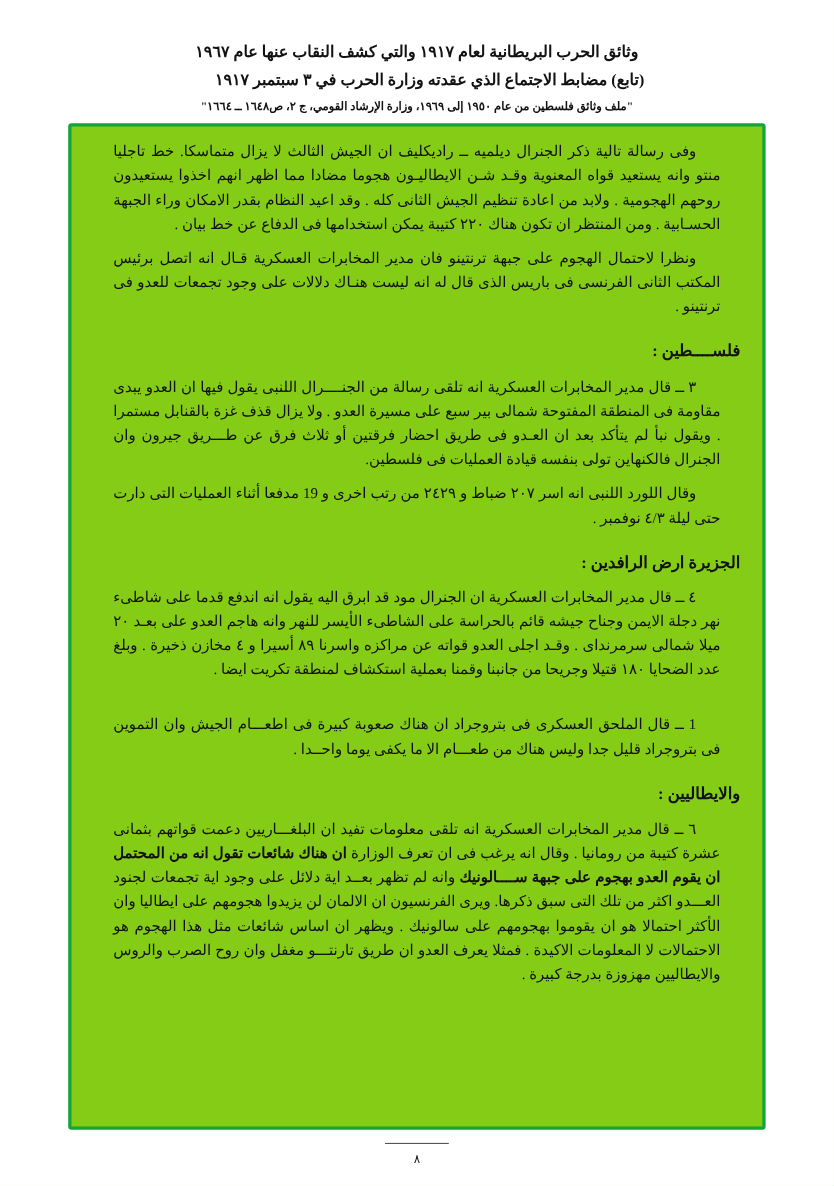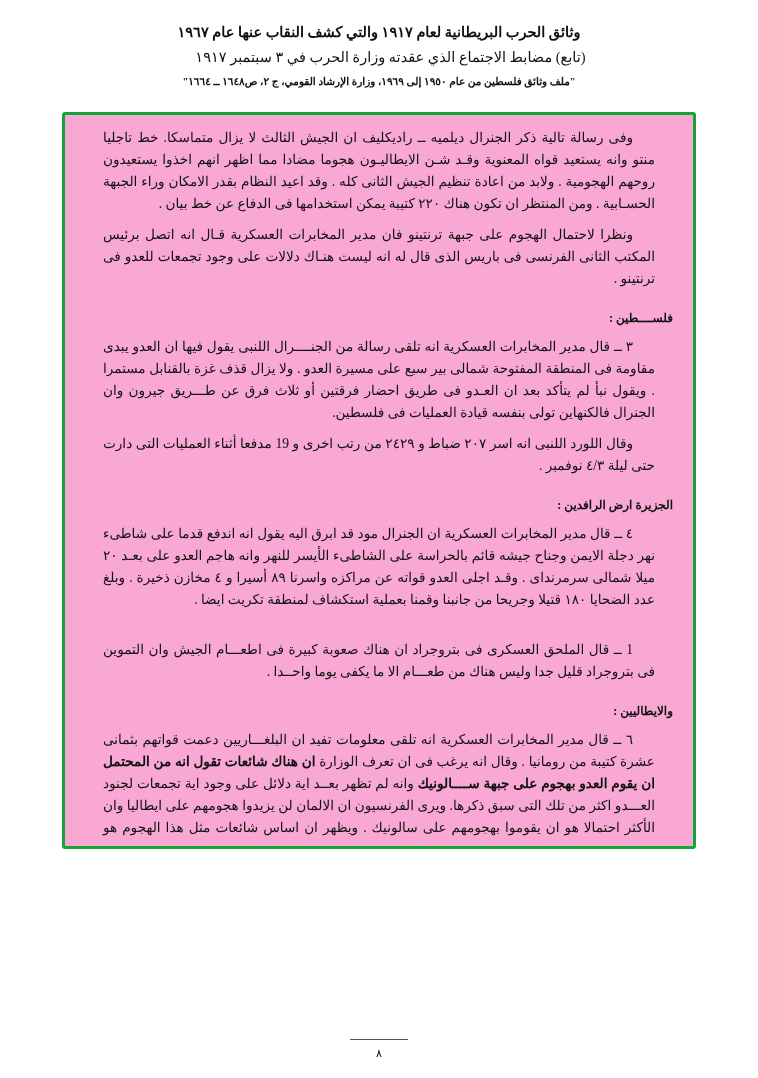--- a/index.html
+++ b/index.html
@@ -23,43 +23,44 @@
   }
   .header {
     text-align: center;
     padding-top: 22px;
   }
   .header .line1 {
     font-size: 14.5px;
     font-weight: bold;
     letter-spacing: 0px;
     line-height: 1.5;
+    margin-top: 16px;
   }
   .header .line2 {
     font-size: 14.5px;
-    font-weight: normal;
+    font-weight: bold;
     line-height: 1.9;
     padding-left: 23px;
   }
   .header .line3 {
     font-size: 10.5px;
     font-weight: bold;
     line-height: 2.1;
     direction: rtl;
   }
   .framebox {
     position: absolute;
     top: 112px;
     right: 62px;
     left: 62px;
-    height: 737px;
+    height: 915px;
     border: 3px solid #13a538;
     border-radius: 3px;
     box-sizing: border-box;
-    background: #f9a8d4;
+    background: #84cc16;
   }
   .content {
     position: absolute;
     top: 12px;
     right: 16px;
     left: 16px;
     bottom: 10px;
     overflow: hidden;
   }
   p.para {
@@ -71,21 +72,21 @@
     letter-spacing: 0.1px;
     padding: 0 22px 0 22px;
   }
   p.para.indent {
     text-indent: 22px;
   }
   .spacer-s { height: 9px; }
   .spacer-l { height: 19px; }
   h2.section {
     margin: 0;
-    font-size: 12px;
+    font-size: 15px;
     font-weight: bold;
     padding: 0 4px;
     line-height: 1.5;
     letter-spacing: 0.4px;
   }
   .bold-run { font-weight: bold; }
   .footer-num {
     position: absolute;
     bottom: 18px;
     left: 0;

